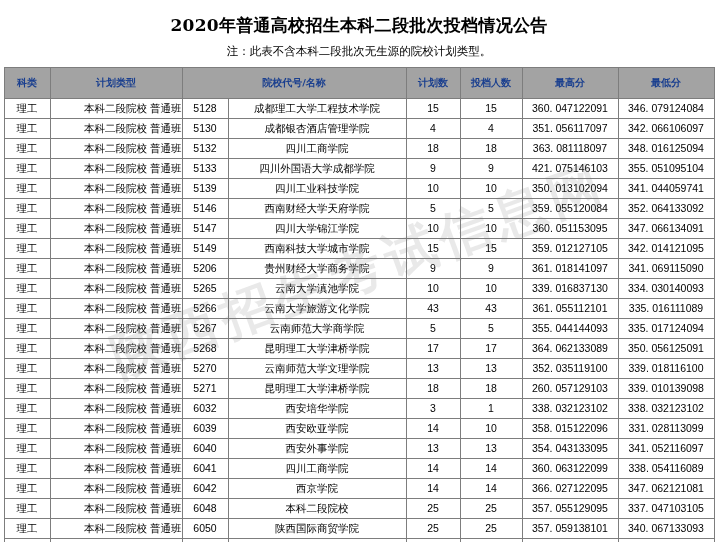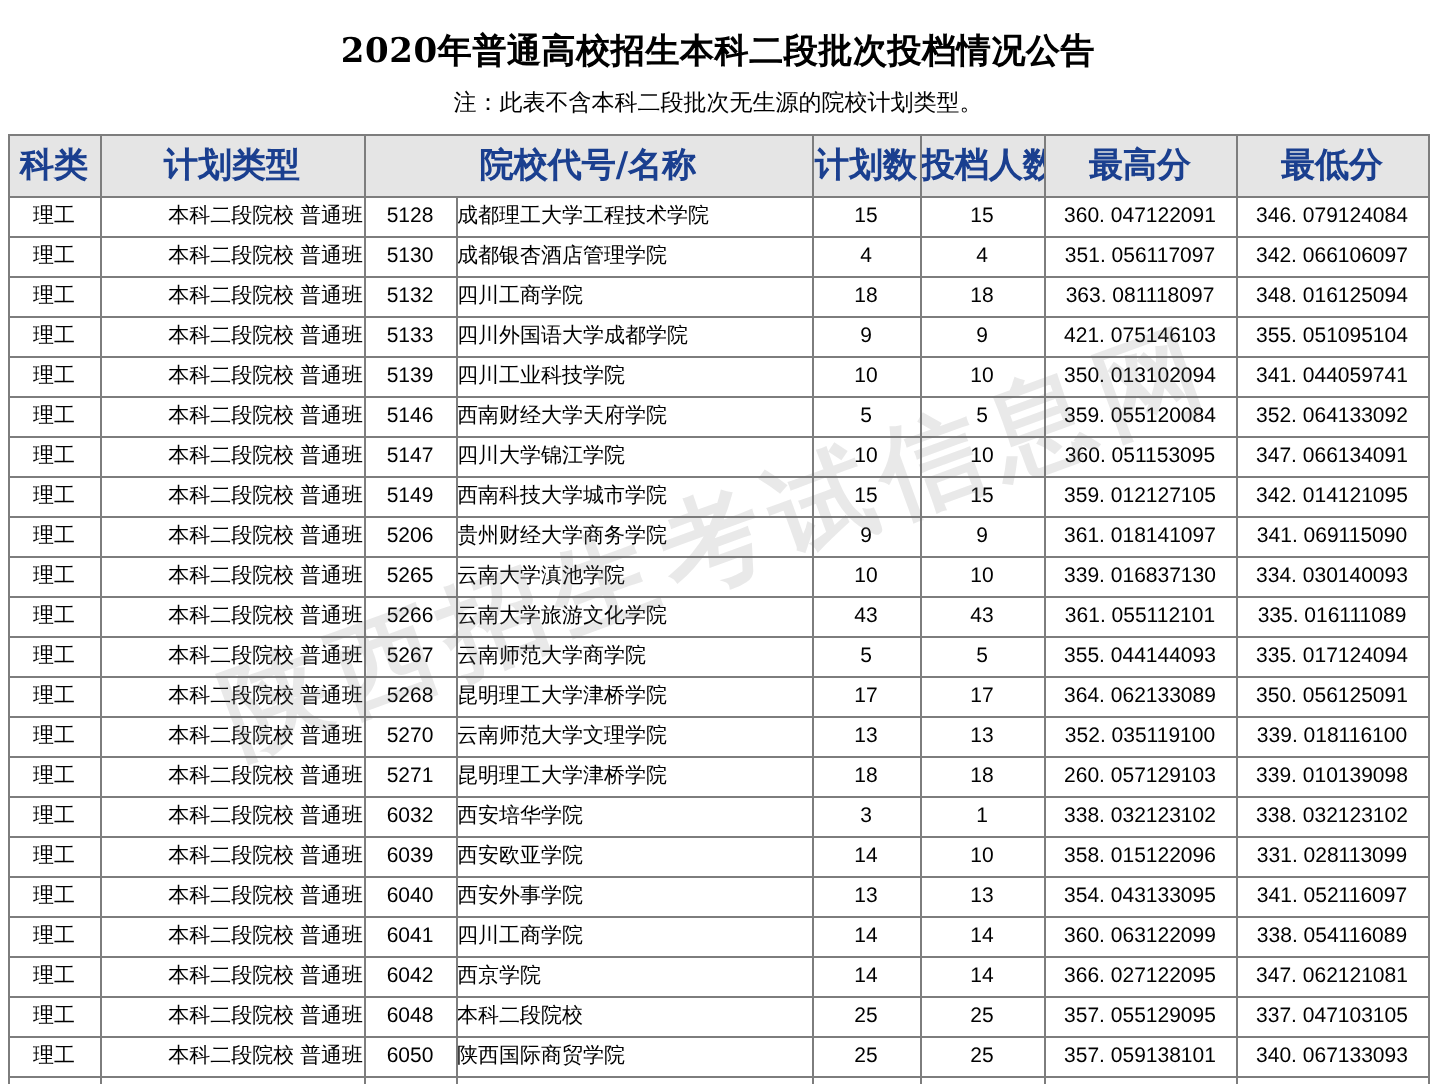--- a/index.html
+++ b/index.html
@@ -47,32 +47,32 @@
   table.grid th, table.grid td {
     border: 1px solid #7d7d7d;
     font-size: 10.5px;
     padding: 0;
     height: 19px;
     line-height: 19px;
     overflow: hidden;
     white-space: nowrap;
   }
   table.grid thead th {
-    background: #e5e5e5;
+    background: #a3a3a3;
     color: #1a3f8f;
     font-weight: bold;
-    font-size: 17px;
+    font-size: 10px;
     height: 30px;
     line-height: 30px;
     font-family: "DejaVu Serif", "Liberation Serif", serif;
   }
   td.c-type { text-align: center; padding-left: 2px; }
   td.c-plan { text-align: right; font-size: 10px; }
   td.c-code { text-align: center; }
-  td.c-name { text-align: left; }
+  td.c-name { text-align: center; }
   td.c-num  { text-align: center; }
   td.c-score{ text-align: center; }
 
   .col1 { width: 46px; }
   .col2 { width: 132px; }
   .col3 { width: 46px; }
   .col4 { width: 178px; }
   .col5 { width: 54px; }
   .col6 { width: 62px; }
   .col7 { width: 96px; }

